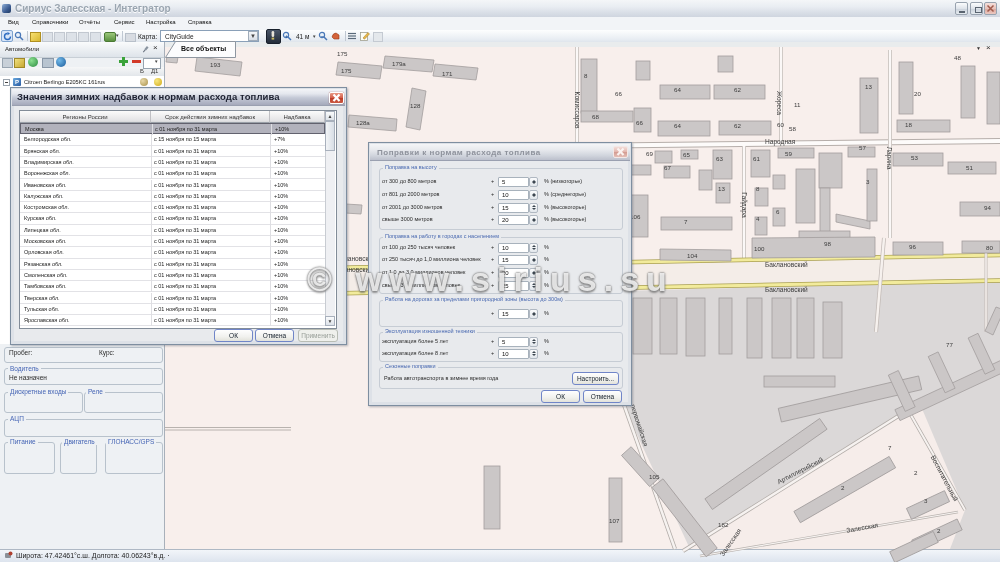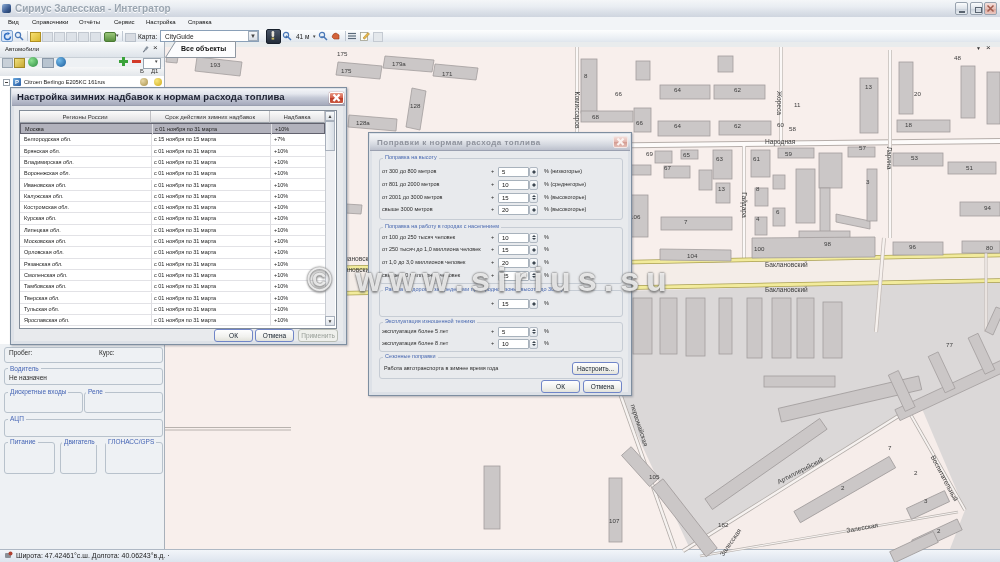--- a/index.html
+++ b/index.html
@@ -424,21 +424,21 @@
 <svg class="ab" style="left:165px;top:41px;z-index:2" width="72" height="17" viewBox="0 0 72 17">
     <path d="M10.5,0.5 H70.5 V16.5 H0.5 Z" fill="#fcfcfd" stroke="#8e96a0" stroke-width="1"></path>
   </svg>
 <span class="ab" style="left:181px;top:45px;font-size:7px;font-weight:bold;color:#111;z-index:3">Все объекты</span>
 <span class="ab" style="left:976px;top:45px;font-size:5px;color:#333;z-index:2">▼</span>
 <span class="ab" style="left:986px;top:43px;font-size:8px;color:#333;z-index:2">×</span>
 
 <div class="ab dlg" style="left:10px;top:87px;width:335px;height:256px;z-index:10">
   <div class="dlgframe">
     <div class="dtitle1"></div>
-    <span class="ab" style="left:6px;top:3px;font-size:9.5px;font-weight:bold;color:#1c2030;letter-spacing:0.1px;">Настройка зимних надбавок к нормам расхода топлива</span>
+    <span class="ab" style="left:6px;top:3px;font-size:9.5px;font-weight:bold;color:#1c2030;letter-spacing:0.1px;">Значения зимних надбавок к нормам расхода топлива</span>
     <div class="xbtn xred" style="right:2px;top:4px;width:15px;height:12px;">
         <svg width="13" height="10" style="position:absolute;left:0;top:0">
           <path d="M3.5,1.5 L9.5,8 M9.5,1.5 L3.5,8" stroke="#ffffff" stroke-width="2.2"></path>
         </svg>
       </div>
     <div class="ab" id="tbl">
       <div class="th" style="left:0;width:131px;">Регионы России</div>
       <div class="th" style="left:131px;width:119px;">Срок действия зимних надбавок</div>
       <div class="th" style="left:250px;width:55px;">Надбавка</div>
       <div id="rows" class="ab" style="left:0;top:12px;width:305px;height:203px;overflow:hidden;">
@@ -574,21 +574,21 @@
       <div class="ab" style="left:305px;top:0;width:10px;height:10px;background:linear-gradient(180deg,#fafbfc,#dde2e8);border:1px solid #a8b0bc;box-sizing:border-box;font-size:5px;text-align:center;line-height:8px;color:#444;">▲</div>
       <div class="ab" style="left:305px;top:10px;width:10px;height:30px;background:linear-gradient(90deg,#f2f4f6,#d8dee6);border:1px solid #a8b0bc;box-sizing:border-box;"></div>
       <div class="ab" style="left:305px;top:205px;width:10px;height:10px;background:linear-gradient(180deg,#fafbfc,#dde2e8);border:1px solid #a8b0bc;box-sizing:border-box;font-size:5px;text-align:center;line-height:8px;color:#444;">▼</div>
     </div>
     <div class="btn" style="left:203px;top:241px;width:39px;">ОК</div>
     <div class="btn" style="left:244px;top:241px;width:39px;">Отмена</div>
     <div class="btn btndis" style="left:287px;top:241px;width:40px;">Применить</div>
   </div>
 </div>
 
-<div class="ab dlg" style="left:368px;top:132px;width:262px;height:262px;z-index:20">
+<div class="ab dlg" style="left:368px;top:142px;width:262px;height:262px;z-index:20">
   <div class="dlgframe">
     <div class="dtitle1" style="background:linear-gradient(180deg,#f4f5f7 0%,#e8eaee 35%,#d2d6de 70%,#bcc0cc 100%);"></div>
     <span class="ab" style="left:8px;top:5px;font-size:8px;font-weight:bold;color:#8e929c;letter-spacing:0.5px;">Поправки к нормам расхода топлива</span>
     <div class="xbtn xpale" style="right:3px;top:3px;width:15px;height:12px;">
         <svg width="13" height="10" style="position:absolute;left:0;top:0">
           <path d="M3.5,1.5 L9.5,8 M9.5,1.5 L3.5,8" stroke="#fbf3f1" stroke-width="2.2"></path>
         </svg>
       </div>
     <div id="d2body">
         <div class="ab gbox" style="left:10px;top:25px;width:242px;height:60px;border-color:#c6ccd4;background:transparent;"></div>

